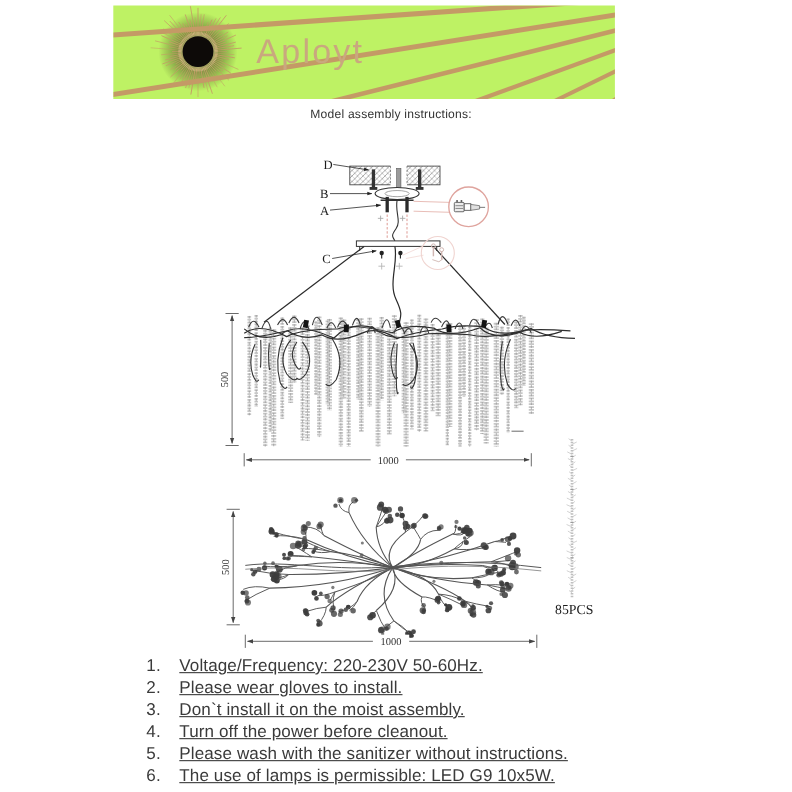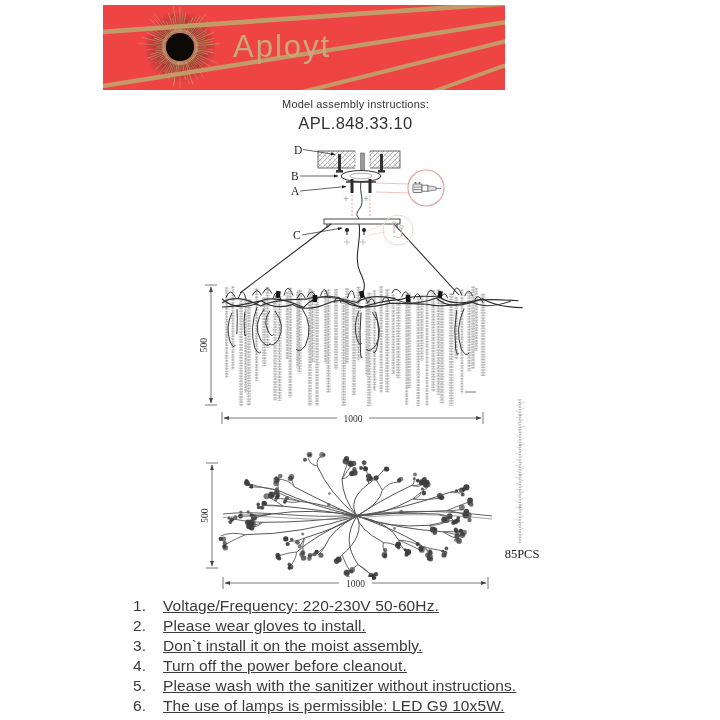--- a/index.html
+++ b/index.html
@@ -1,18 +1,18 @@
 <!DOCTYPE html>
 <html><head>
 <meta charset="utf-8">
 <style>
   html,body{margin:0;padding:0;}
   body{width:720px;height:720px;background:#ffffff;font-family:"Liberation Sans",sans-serif;position:relative;overflow:hidden;}
   .page{position:absolute;inset:0;background:#fff;}
-  .banner{position:absolute;left:103px;top:5px;width:402px;height:85px;background:#ef4444;overflow:hidden;}
+  .banner{position:absolute;left:103px;top:5px;width:456px;height:85px;background:#bef264;overflow:hidden;}
   .banner svg{display:block;}
   .brand-text{font-family:"Liberation Sans",sans-serif;font-size:31px;letter-spacing:2px;fill:#c9a87e;font-weight:400;}
   .title-block{position:absolute;left:103px;top:95px;width:505px;text-align:center;color:#333333;}
   .title-line{font-size:11px;line-height:19px;letter-spacing:.2px;}
   .model-line{font-size:16.5px;line-height:19px;letter-spacing:.4px;}
   #diagram{position:absolute;left:110px;top:135px;}
   .dim{font-family:"Liberation Serif",serif;font-size:9.5px;fill:#333;}
   .plabel{font-family:"Liberation Serif",serif;font-size:11.5px;fill:#1c1c1c;}
   .pcs{font-family:"Liberation Serif",serif;font-size:12.5px;fill:#1c1c1c;}
   .instructions{position:absolute;left:133px;top:596px;width:500px;color:#3a3a3a;}
@@ -217,21 +217,20 @@
           <line x1="612" y1="-16" x2="-125.42475196975727" y2="167.8606406557475" stroke="#c49a66" stroke-width="4.16"></line>
           <line x1="612" y1="-16" x2="-138.64313885230467" y2="102.89019343057555" stroke="#c49a66" stroke-width="4.44"></line>
           <line x1="612" y1="-16" x2="-146.14867819746644" y2="37.0149200455354" stroke="#c49a66" stroke-width="4.72"></line>
         </g>
       <text class="brand-text" x="130" y="52">Aployt</text>
     </svg>
   </div>
 
   <div class="title-block">
     <div class="title-line">Model assembly instructions:</div>
-    <div class="model-line">APL.848.33.10</div>
   </div>
 
   <svg id="diagram" width="500" height="460" viewBox="0 0 500 460">
     <defs>
       <marker id="arr" viewBox="0 0 10 10" refX="9" refY="5" markerWidth="7" markerHeight="7" orient="auto-start-reverse">
         <path d="M0,1.5 L10,5 L0,8.5 z" fill="#444"></path>
       </marker>
       <marker id="arrL" viewBox="0 0 10 10" refX="9" refY="5" markerWidth="6.5" markerHeight="6.5" orient="auto">
         <path d="M0,1.5 L10,5 L0,8.5 z" fill="#222"></path>
       </marker>

